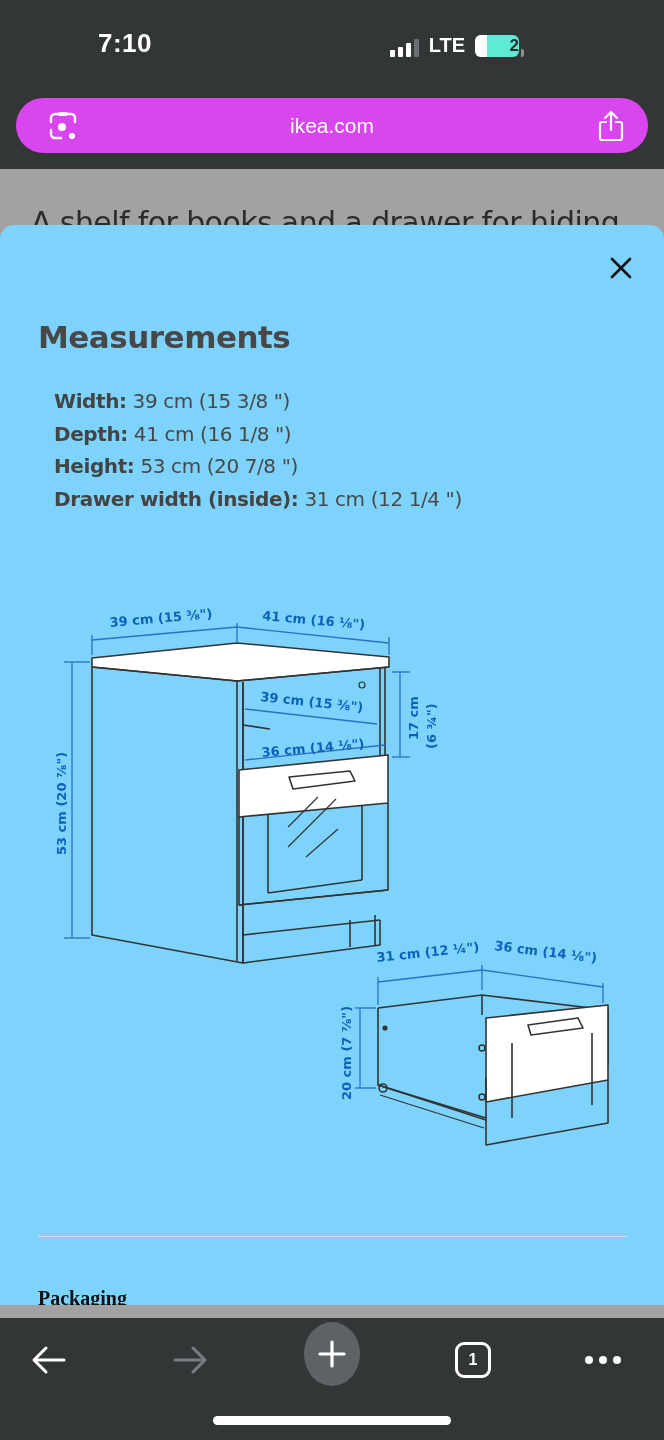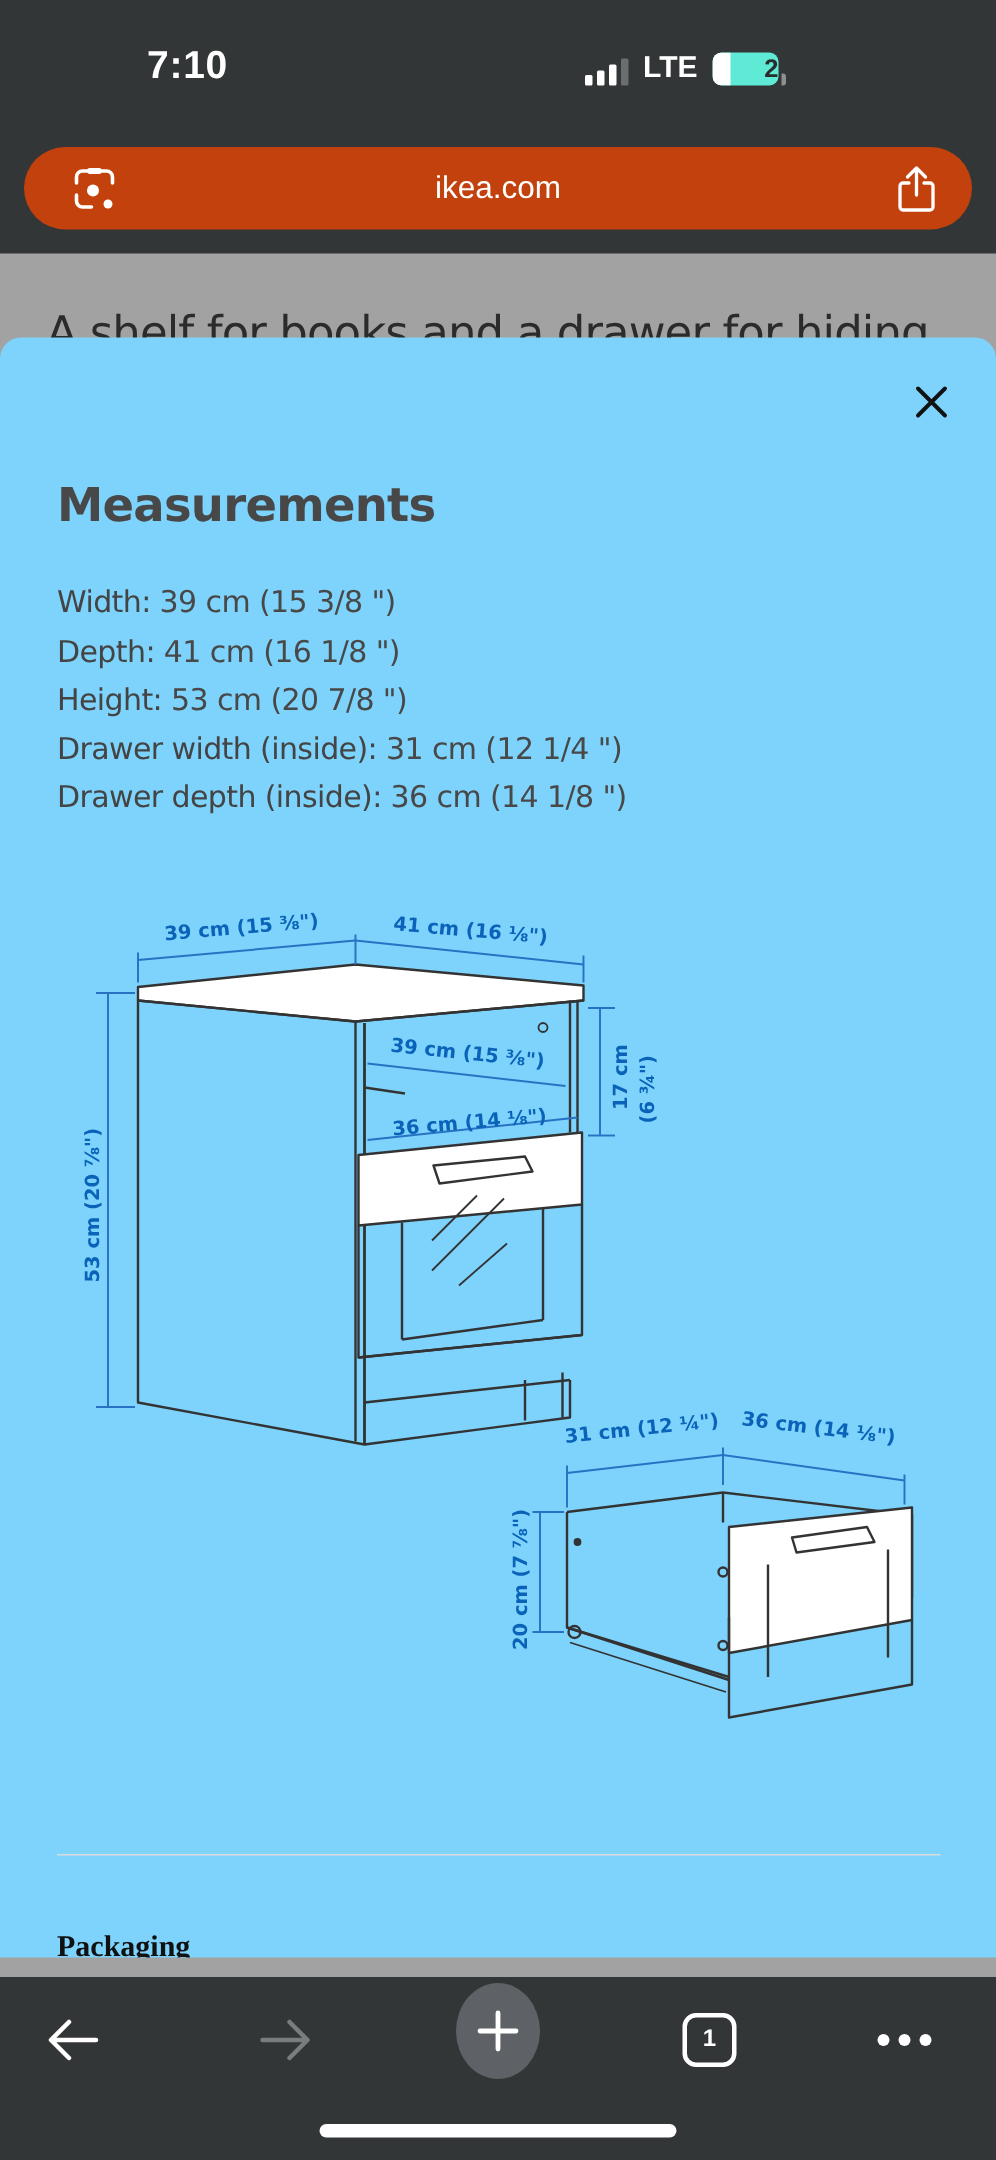--- a/index.html
+++ b/index.html
@@ -11,34 +11,34 @@
   .status-right { position: absolute; right: 56px; top: 34px; display: flex; align-items: flex-end; gap: 10px; }
   .signal { display: flex; align-items: flex-end; gap: 3px; height: 18px; }
   .signal span { width: 5px; background: #fff; border-radius: 1px; }
   .signal span.off { background: #6b6e70; }
   .lte { font-size: 20px; font-family: "Liberation Sans", sans-serif; font-weight: 600; }
   .battery { position: relative; width: 42px; height: 22px; border-radius: 6px; background: #5eead4; overflow: hidden; display: flex; align-items: center; justify-content: center; padding-left: 44px; }
   .battery .fill { position: absolute; left: 0; top: 0; bottom: 0; width: 12px; background: #fff; }
   .battery .num { position: relative; font-size: 17px; font-weight: 700; color: #2a2c2d; font-family: "Liberation Sans", sans-serif; }
   .battery-tip { width: 3px; height: 8px; background: #8d8f91; border-radius: 0 2px 2px 0; margin-left: -8px; }
 
-  .url-bar { position: absolute; left: 16px; top: 98px; width: 632px; height: 55px; border-radius: 28px; background: #c2410c; display: flex; align-items: center; justify-content: center; }
+  .url-bar { position: absolute; left: 16px; top: 98px; width: 632px; height: 55px; border-radius: 28px; background: #d946ef; display: flex; align-items: center; justify-content: center; }
   .url-text { color: #fff; font-size: 21px; font-family: "Liberation Sans", sans-serif; }
   .lens-icon { position: absolute; left: 32px; top: 14px; width: 30px; height: 28px; }
   .share-icon { position: absolute; right: 22px; top: 12px; width: 30px; height: 32px; }
 
   .page-bg { position: absolute; top: 169px; left: 0; width: 664px; height: 1150px; background: #a2a2a2; }
   .bg-text { position: absolute; left: 31px; top: 205px; font-size: 30px; color: #2b2b2b; font-family: "DejaVu Sans", sans-serif; letter-spacing: -0.6px; white-space: nowrap; }
 
   .sheet { position: absolute; top: 225px; left: 0; width: 664px; height: 1080px; background: #7dd3fc; border-radius: 14px 14px 0 0; overflow: hidden; }
   .close-btn { position: absolute; right: 28px; top: 28px; width: 30px; height: 30px; display: flex; align-items: center; justify-content: center; cursor: pointer; }
   .sheet-title { position: absolute; left: 38px; top: 94px; font-size: 31px; font-weight: 700; color: #484848; font-family: "DejaVu Sans", sans-serif; letter-spacing: -0.5px; }
   .meas-list { position: absolute; left: 38px; top: 160px; list-style: none; }
   .meas-list li { font-size: 20px; line-height: 32.5px; color: #484848; font-family: "DejaVu Sans", sans-serif; letter-spacing: -0.4px; white-space: nowrap; }
-  .meas-list li b { font-weight: 400; color: #444; }
+  .meas-list li b { font-weight: 700; color: #444; margin-left: 16px; }
 
   .diagram { position: absolute; left: 0; top: 370px; width: 664px; height: 600px; }
   .divider { position: absolute; left: 38px; top: 1011px; width: 589px; height: 1px; background: #dcdcdc; }
   .next-heading { position: absolute; left: 38px; top: 1062px; font-size: 20px; font-weight: 700; color: #111; font-family: Liberation Serif, serif; }
 
   .bottom-bar { position: absolute; left: 0; top: 1318px; width: 664px; height: 122px; background: #333637; }
   .nav-btn { position: absolute; top: 12px; width: 60px; height: 60px; display: flex; align-items: center; justify-content: center; cursor: pointer; }
   .new-tab-btn { background: #5e6266; border-radius: 50%; width: 56px; height: 64px; top: 4px; }
   .home-indicator { position: absolute; left: 213px; top: 1416px; width: 238px; height: 9px; border-radius: 5px; background: #fff; }
 </style>
@@ -85,21 +85,20 @@
     <svg width="22" height="22" viewBox="0 0 22 22">
       <path d="M2 2 L20 20 M20 2 L2 20" stroke="#111" stroke-width="2.6" stroke-linecap="round"></path>
     </svg>
   </div>
   <h2 class="sheet-title">Measurements</h2>
   <ul class="meas-list">
     <li><b>Width:</b><span> 39 cm (15 3/8 ")</span></li>
     <li><b>Depth:</b><span> 41 cm (16 1/8 ")</span></li>
     <li><b>Height:</b><span> 53 cm (20 7/8 ")</span></li>
     <li><b>Drawer width (inside):</b><span> 31 cm (12 1/4 ")</span></li>
-    <li><b>Drawer depth (inside):</b><span> 36 cm (14 1/8 ")</span></li>
   </ul>
 
   <svg class="diagram" viewBox="0 370 664 600" style="top:370px">
     <g fill="none" stroke="#333" stroke-width="1.6" stroke-linejoin="round">
 
       <path d="M92 433 L237 418 L389 432 L389 442 L237 456 L92 442 Z" fill="#fff"></path>
       <path d="M92 442 L237 456 L389 442"></path>
 
       <path d="M92 442 L92 710 L243 738 L243 457"></path>
 

